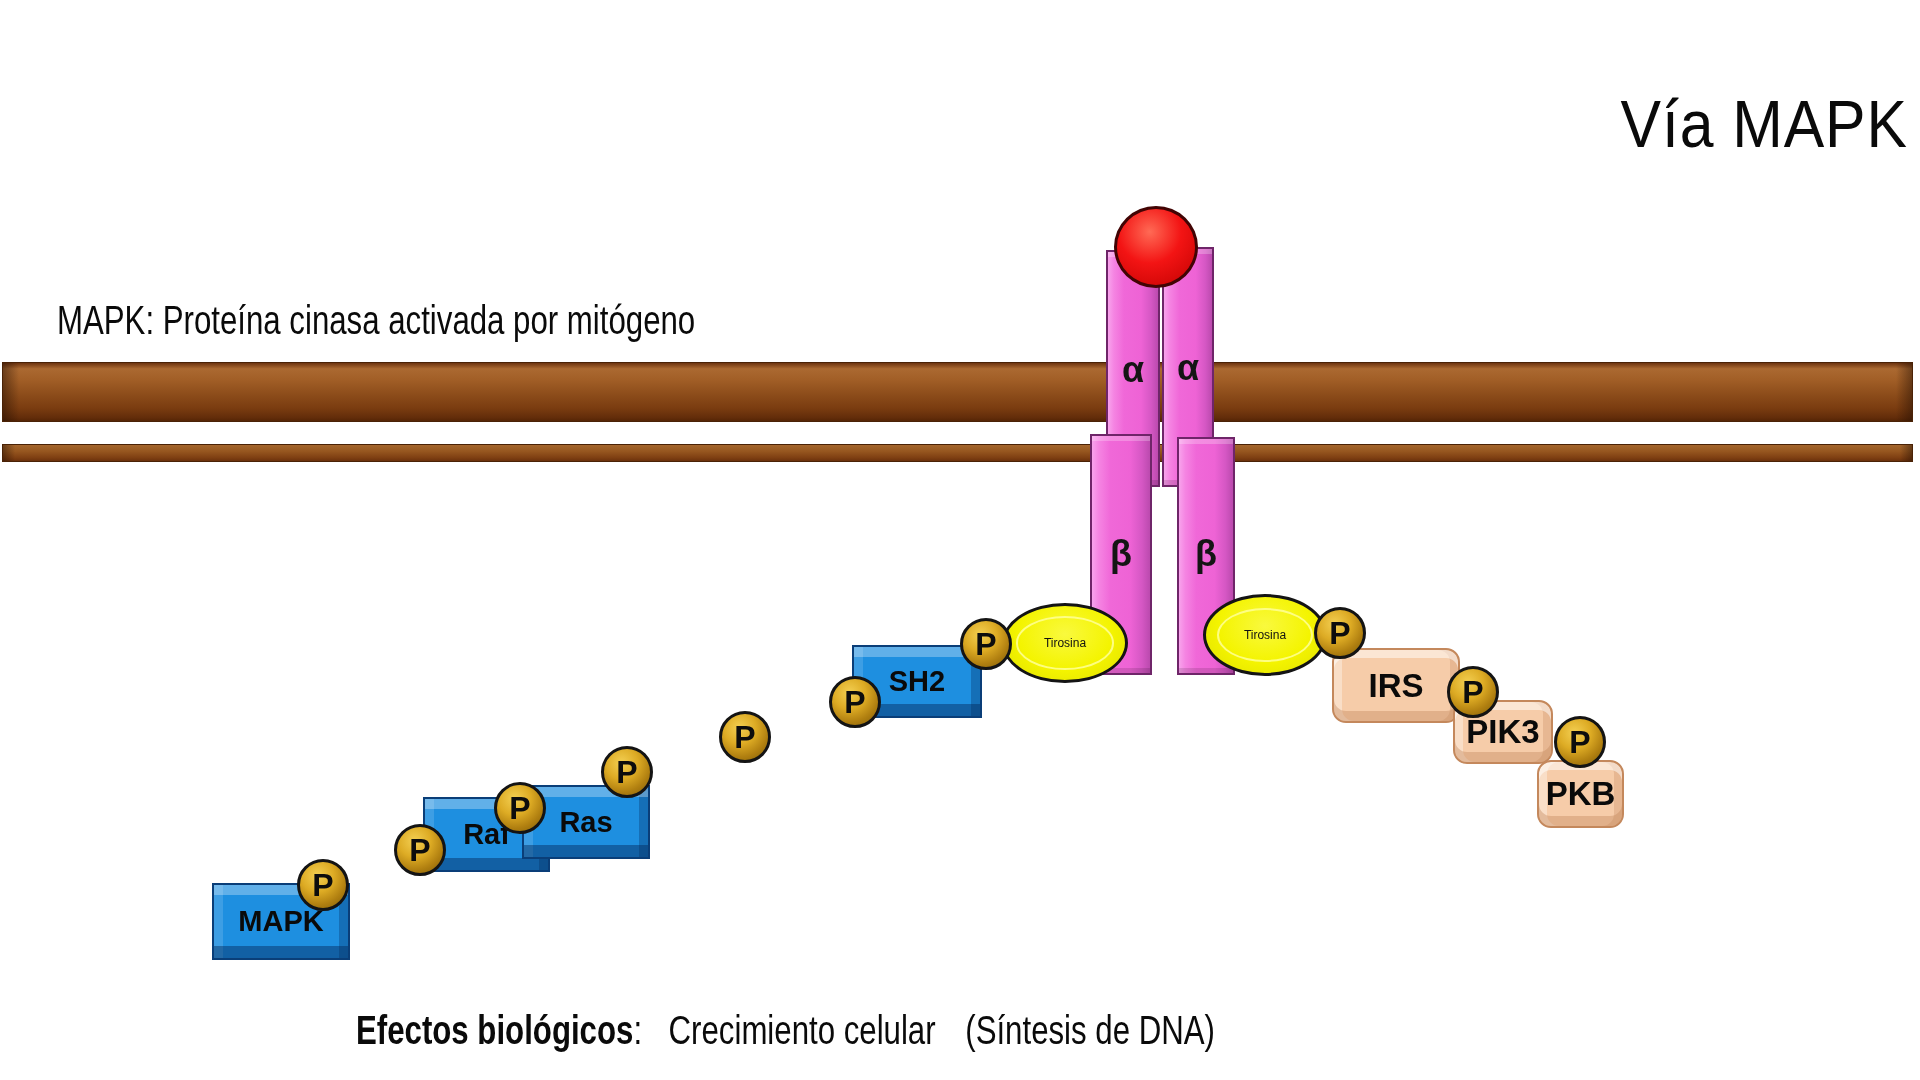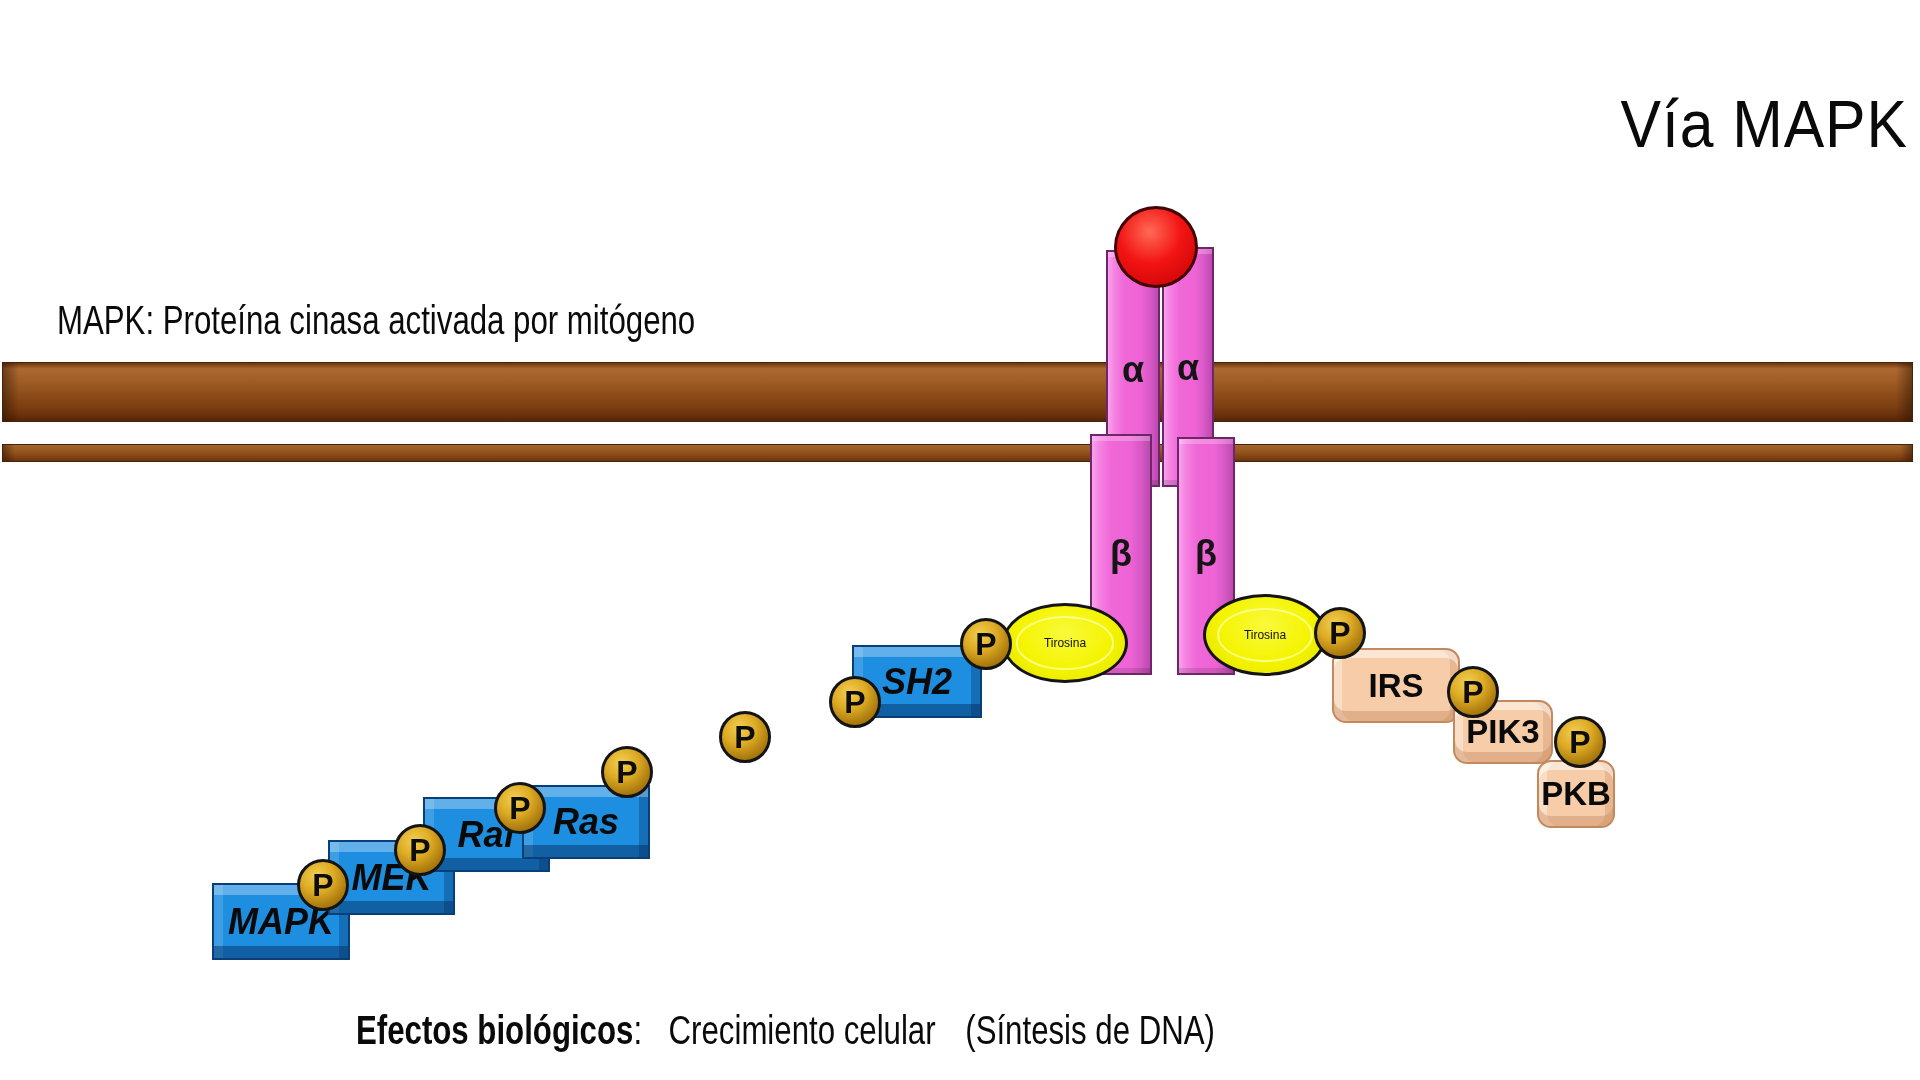--- a/index.html
+++ b/index.html
@@ -96,21 +96,21 @@
   .kbox {
     background: #1e8fe0;
     border: 2px solid #0a3e78;
     box-shadow:
       inset 0 10px 0 rgba(255,255,255,0.30),
       inset 0 -12px 0 rgba(4,40,90,0.45),
       inset 9px 0 0 rgba(255,255,255,0.14),
       inset -9px 0 0 rgba(4,40,90,0.30);
     display: flex; align-items: center; justify-content: center;
   }
-  .kbox .blabel { font-size: 36px; font-weight: 700; color: #0a0a0a; font-style: italic; }
+  .kbox .blabel { font-size: 29px; font-weight: 700; color: #0a0a0a; }
 
   .pbox {
     background: #f6cca9;
     border: 2px solid #c4885c;
     border-radius: 14px;
     box-shadow:
       inset 0 8px 0 rgba(255,255,255,0.50),
       inset 0 -10px 0 rgba(196,136,92,0.40),
       inset 8px 0 0 rgba(255,255,255,0.35),
       inset -8px 0 0 rgba(196,136,92,0.30);
@@ -154,40 +154,37 @@
     <span class="tlabel">Tirosina</span>
   </div>
   <div class="abs tyro" style="left:1203px; top:594px; width:124px; height:82px;">
     <div class="ring"></div>
     <span class="tlabel">Tirosina</span>
   </div>
 
   <div class="abs kbox" style="left:212px; top:883px; width:138px; height:77px;text-align:right;">
     <span class="blabel">MAPK</span>
   </div>
-  <div class="abs kbox" style="left:328px; top:840px; width:127px; height:75px;">
-    <span class="blabel">MEK</span>
-  </div>
   <div class="abs kbox" style="left:423px; top:797px; width:127px; height:75px;">
     <span class="blabel">Raf</span>
   </div>
   <div class="abs kbox" style="left:522px; top:757px; width:128px; height:74px;margin-top:28px;">
     <span class="blabel">Ras</span>
   </div>
   <div class="abs kbox" style="left:852px; top:645px; width:130px; height:73px;">
     <span class="blabel">SH2</span>
   </div>
 
   <div class="abs pbox" style="left:1332px; top:648px; width:128px; height:75px;">
     <span class="blabel">IRS</span>
   </div>
   <div class="abs pbox" style="left:1453px; top:700px; width:100px; height:64px;">
     <span class="blabel">PIK3</span>
   </div>
-  <div class="abs pbox" style="left:1537px; top:760px; width:78px; height:68px;">
+  <div class="abs pbox" style="left:1537px; top:760px; width:87px; height:68px;">
     <span class="blabel">PKB</span>
   </div>
 
   <div class="abs pcirc" style="left:297px; top:859px;">P</div>
   <div class="abs pcirc" style="left:394px; top:824px;">P</div>
   <div class="abs pcirc" style="left:494px; top:782px;">P</div>
   <div class="abs pcirc" style="left:601px; top:746px;">P</div>
   <div class="abs pcirc" style="left:719px; top:711px;">P</div>
   <div class="abs pcirc" style="left:829px; top:676px;">P</div>
   <div class="abs pcirc" style="left:960px; top:618px;">P</div>

